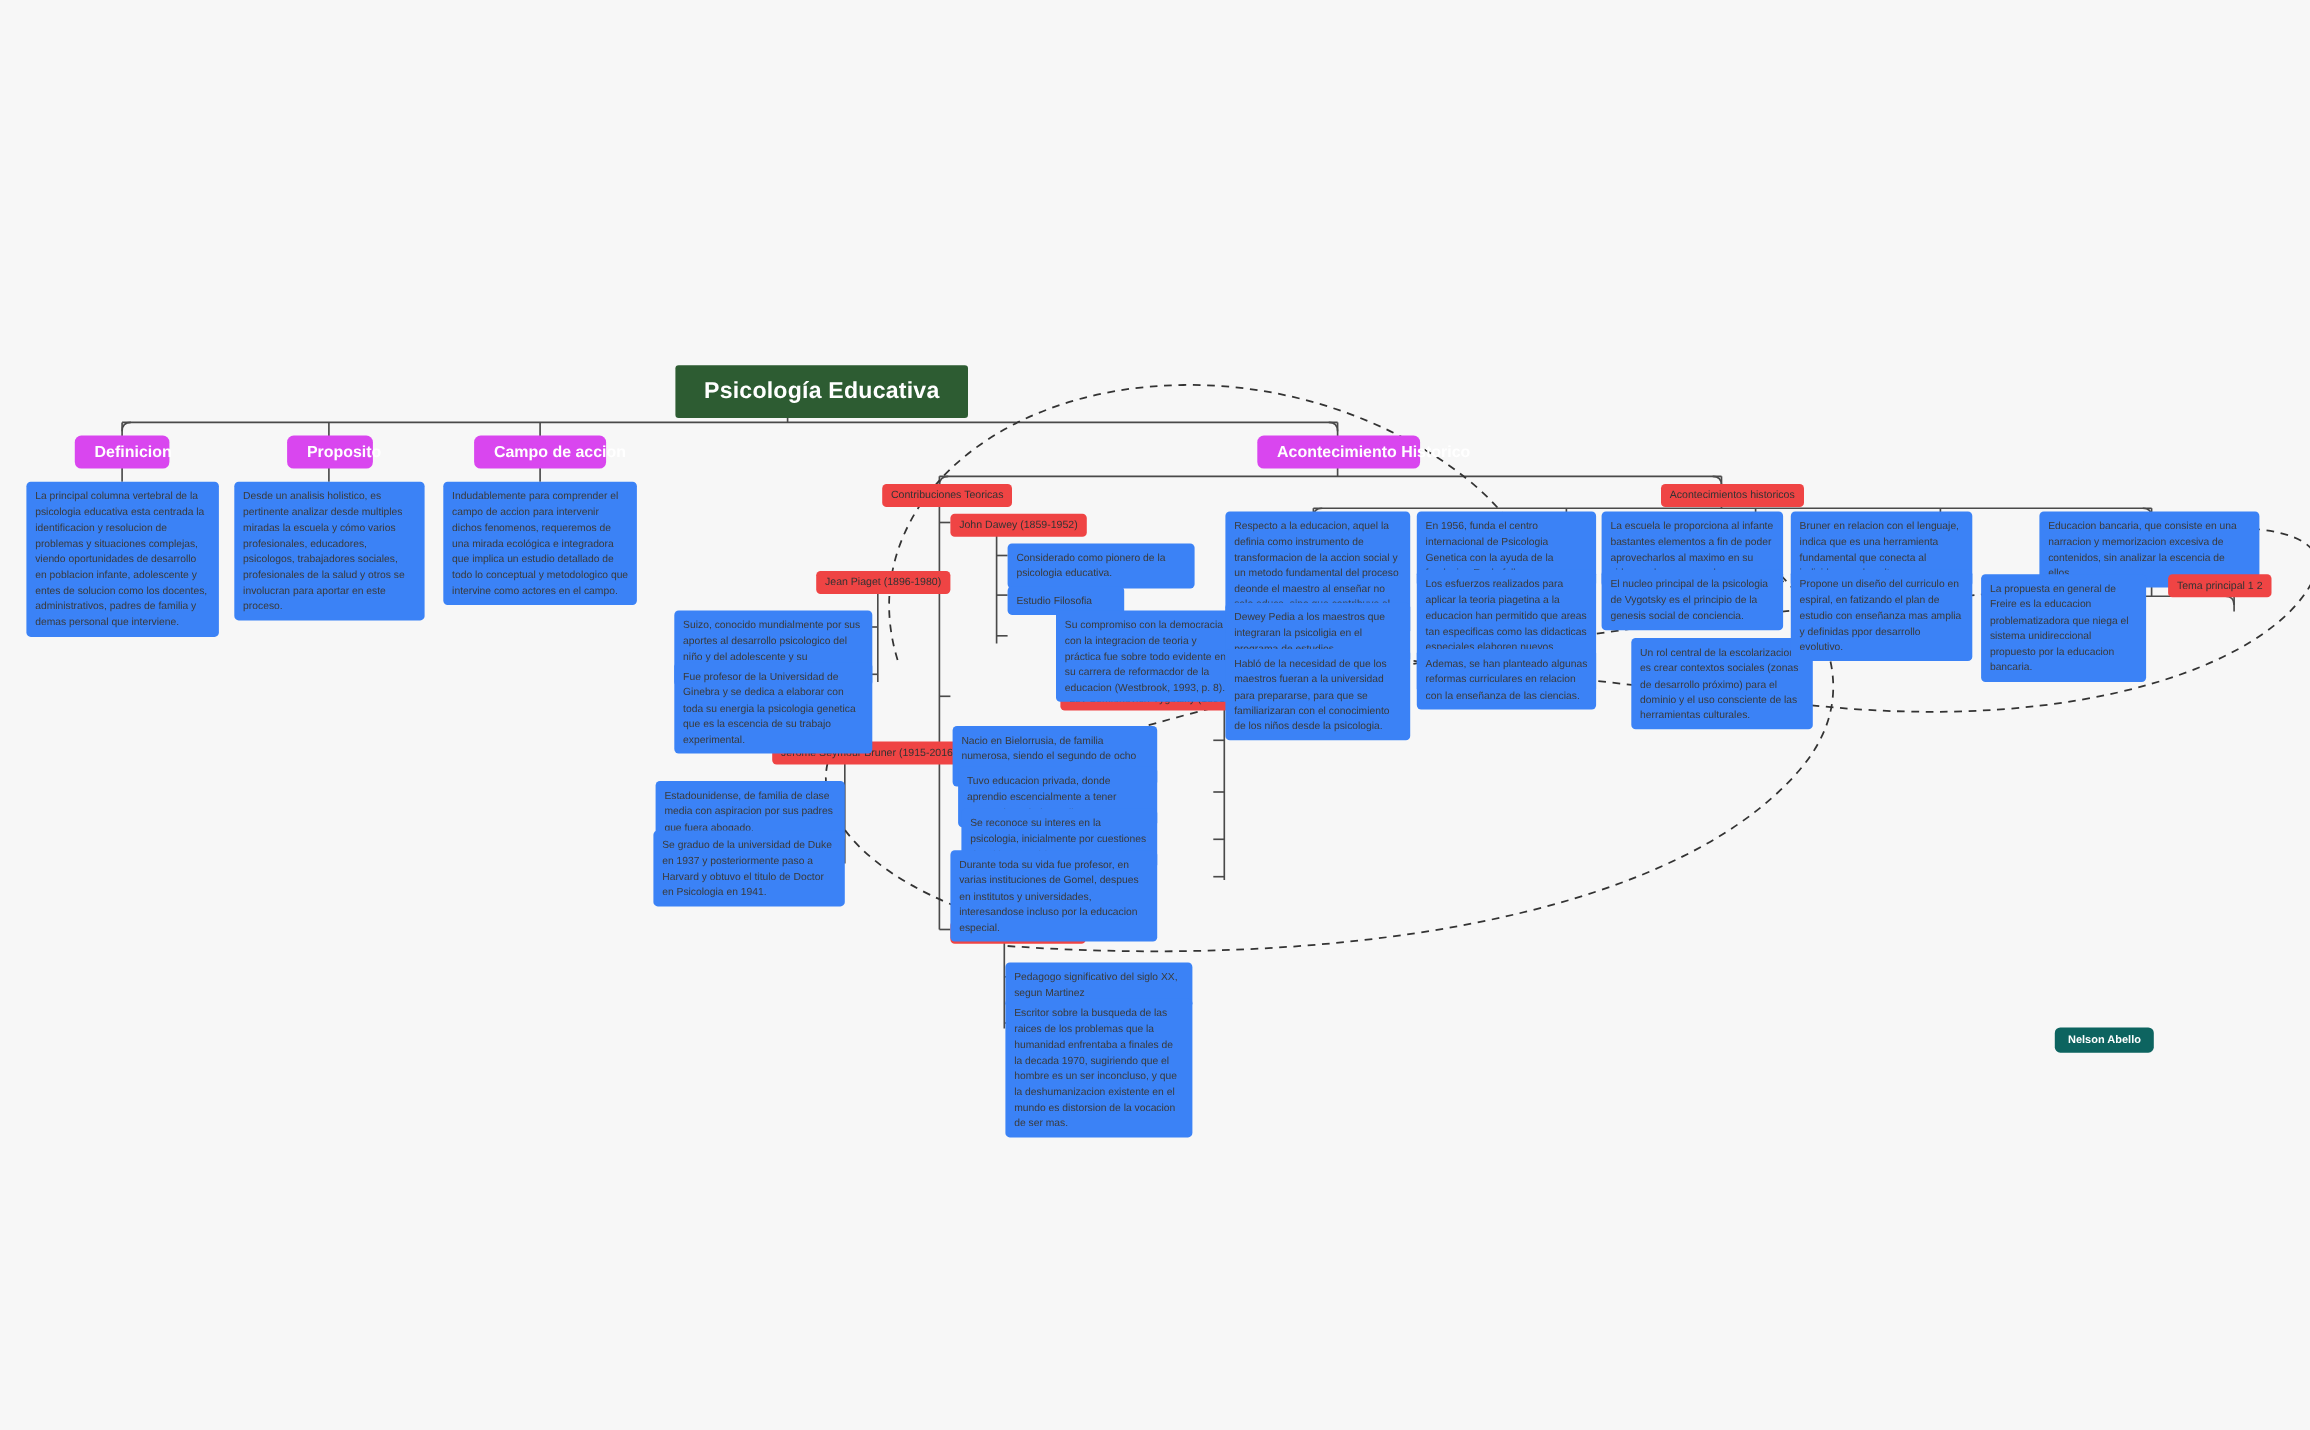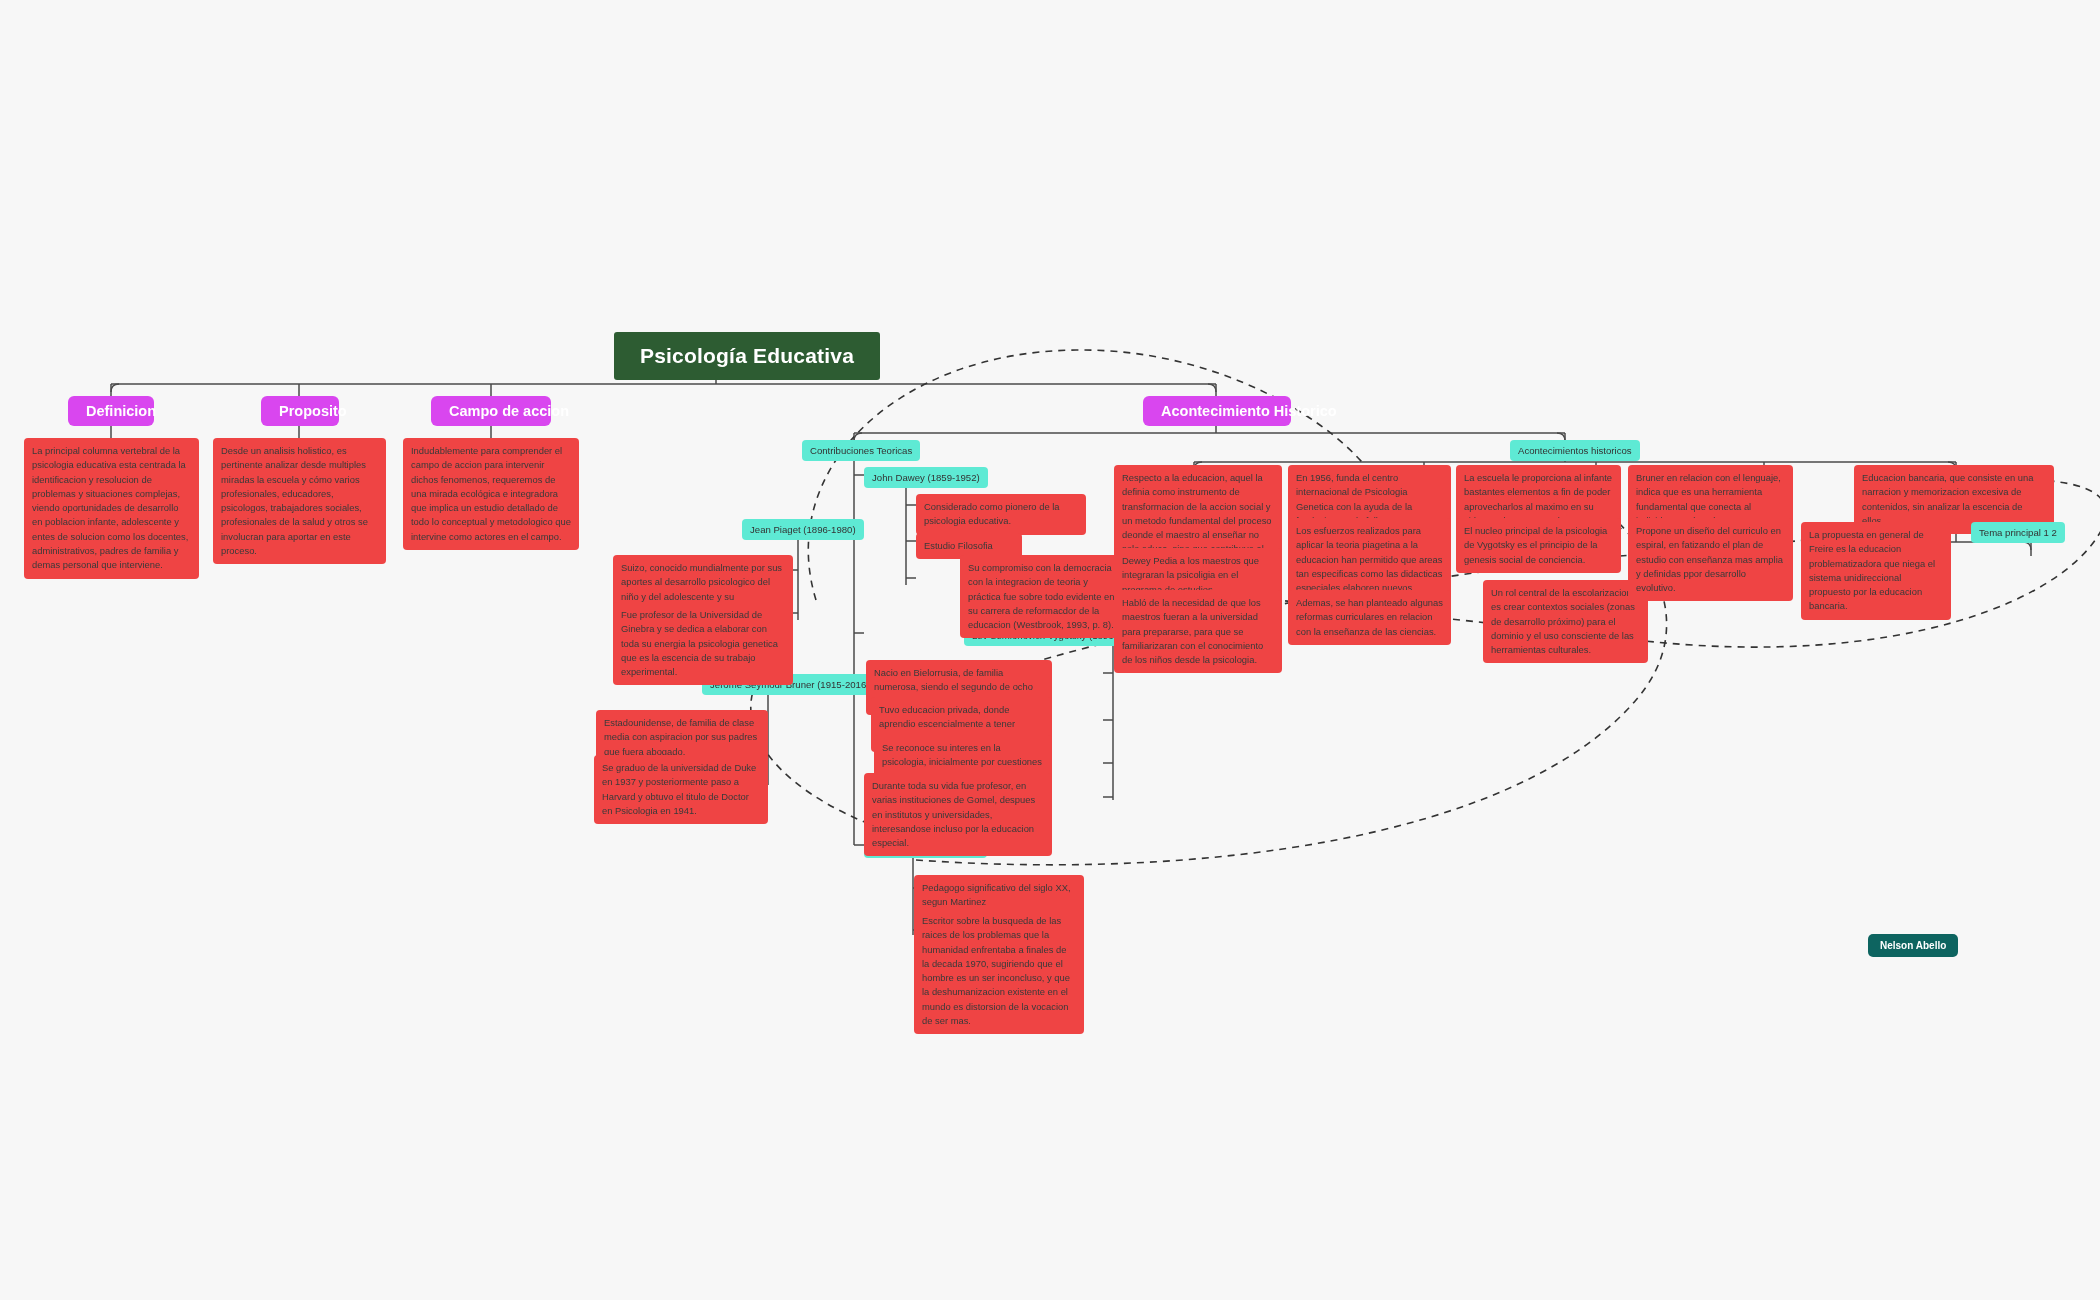--- a/index.html
+++ b/index.html
@@ -24,27 +24,27 @@
   }
 
   .green{
     background:#d946ef;color:#ffffff;
     font-size:14.5px;font-weight:bold;
     padding:7px 18px;border-radius:6px;
     white-space:nowrap;text-align:center;
   }
 
   .grey{
-    background:#ef4444;color:#3a3a3a;
+    background:#3b82f6;color:#3a3a3a;
     font-size:9.4px;line-height:1.52;
     padding:6px 8px;border-radius:4px;
   }
 
   .chip{
-    background:#5eead4;color:#333333;
+    background:#ef4444;color:#333333;
     font-size:9.6px;line-height:1.4;
     padding:4px 8px;border-radius:4px;
     white-space:nowrap;
   }
 
   .teal{
     background:#0d6460;color:#ffffff;
     font-size:10px;font-weight:bold;
     padding:6px 12px;border-radius:5px;
     white-space:nowrap;

